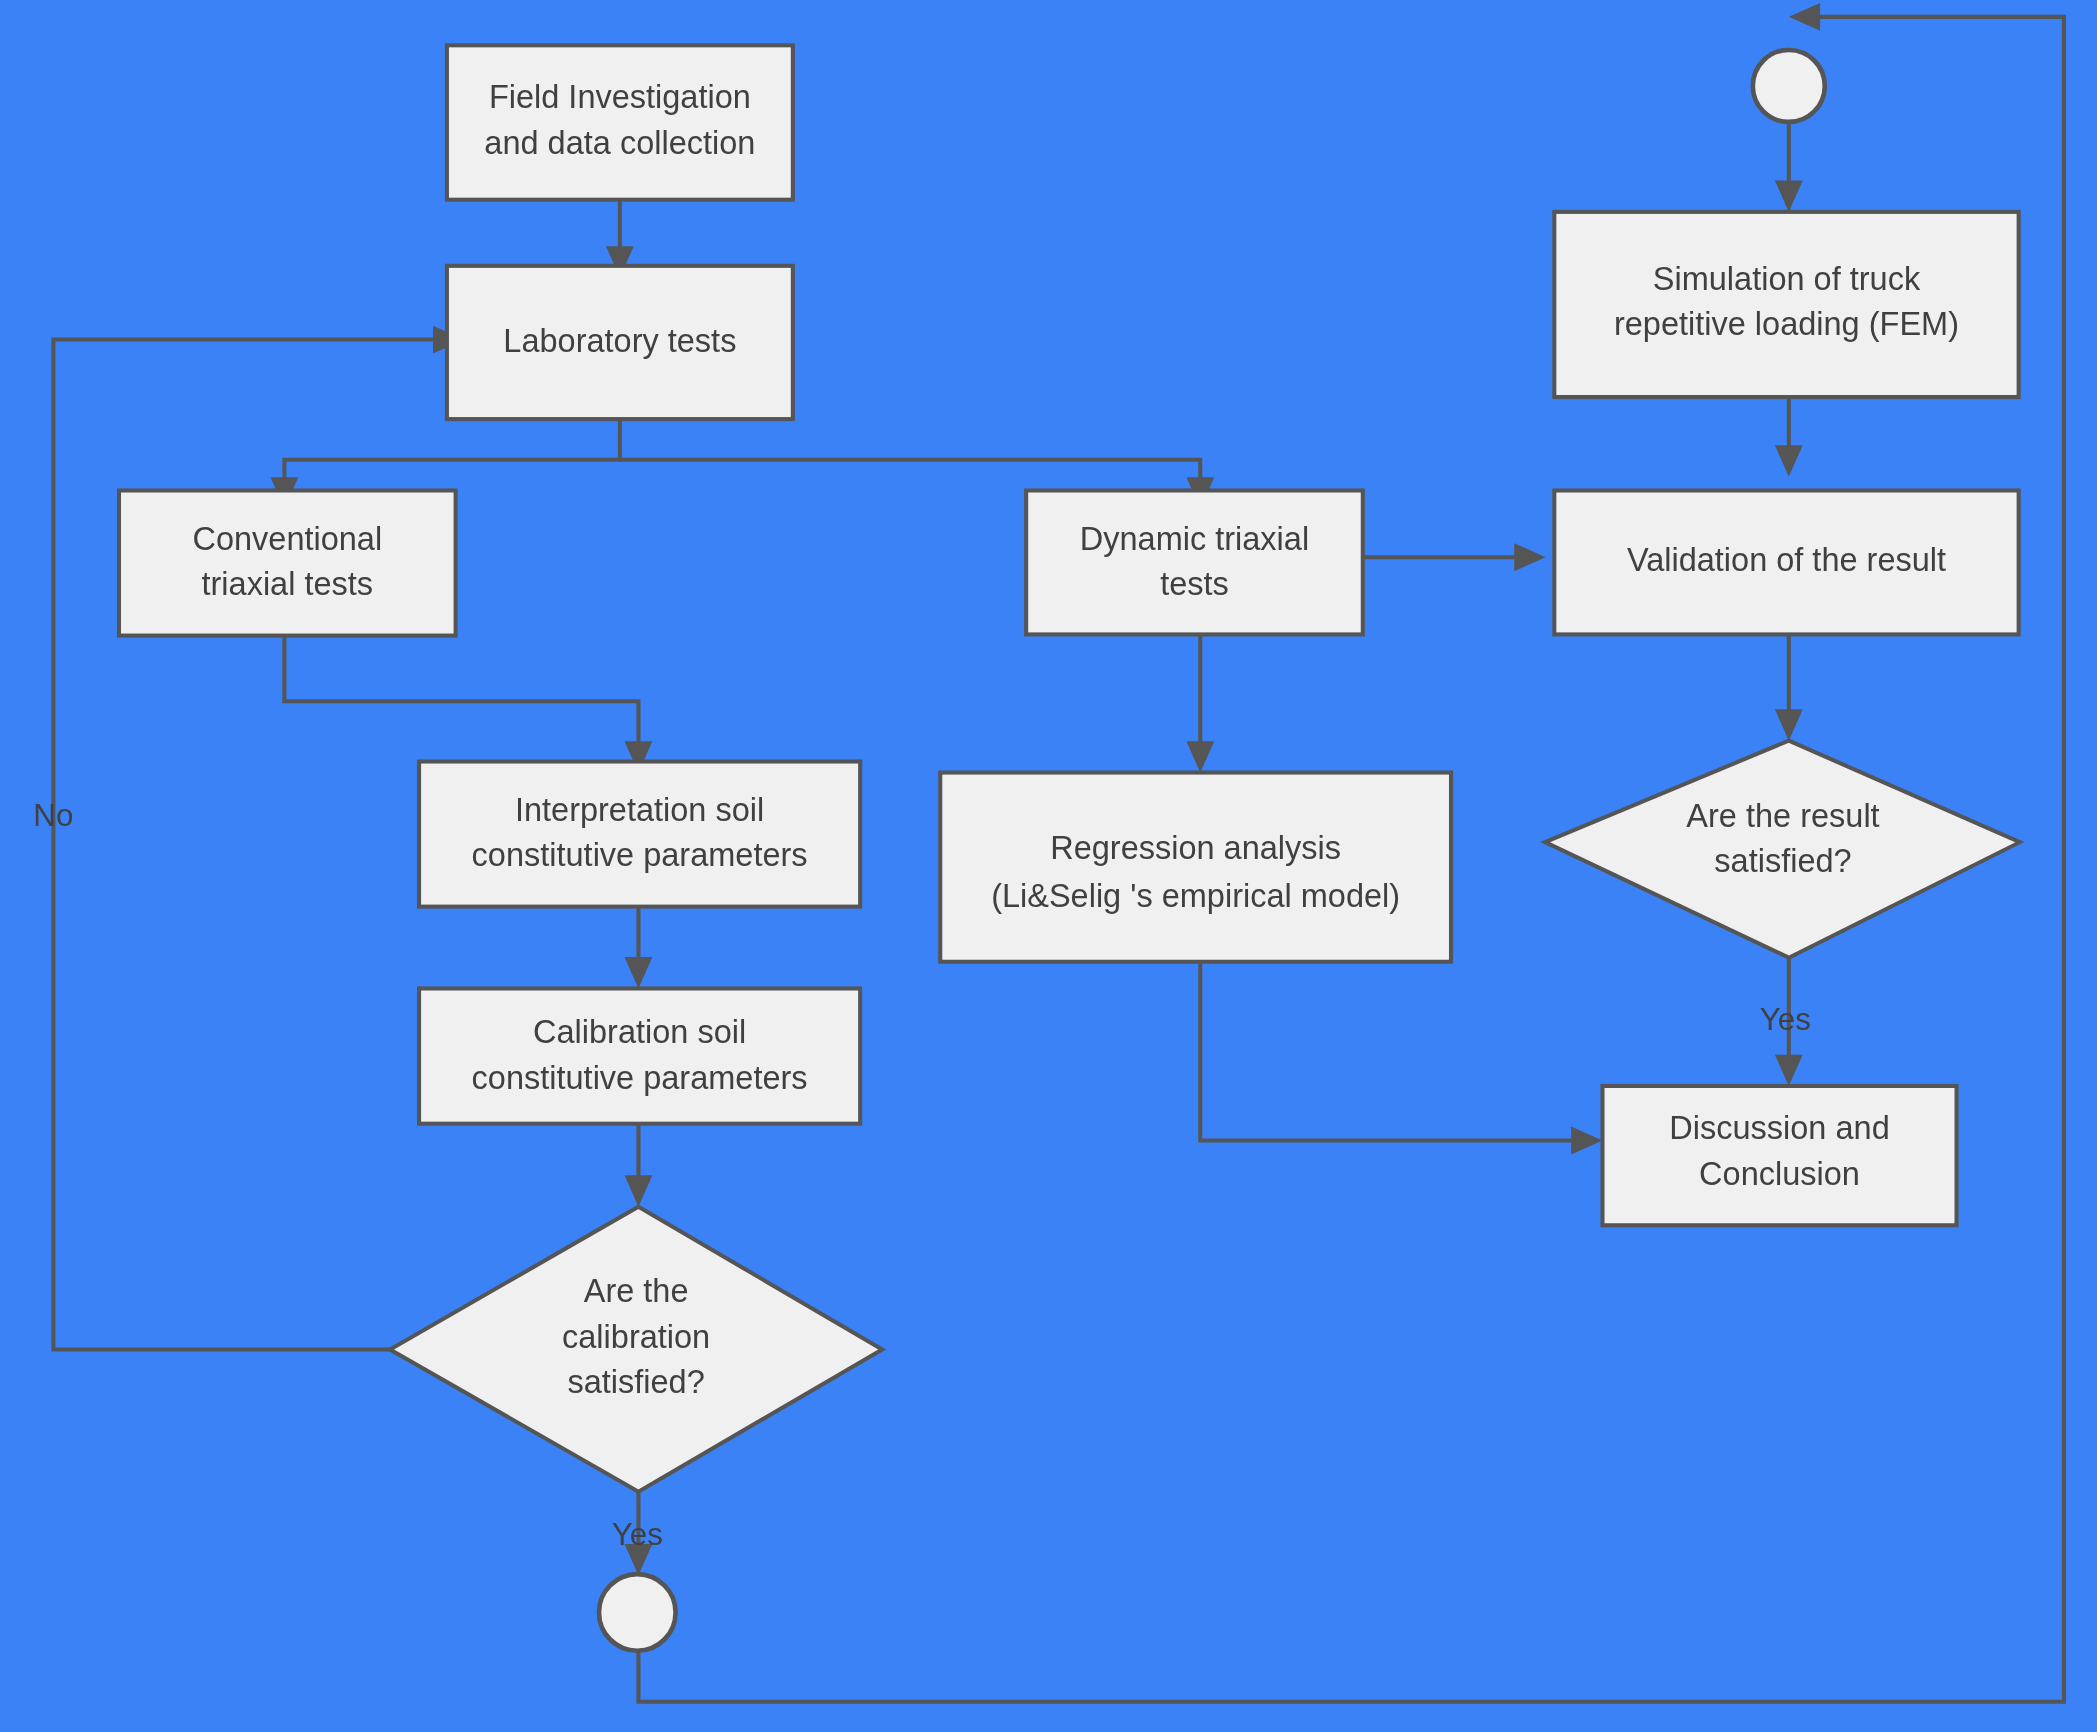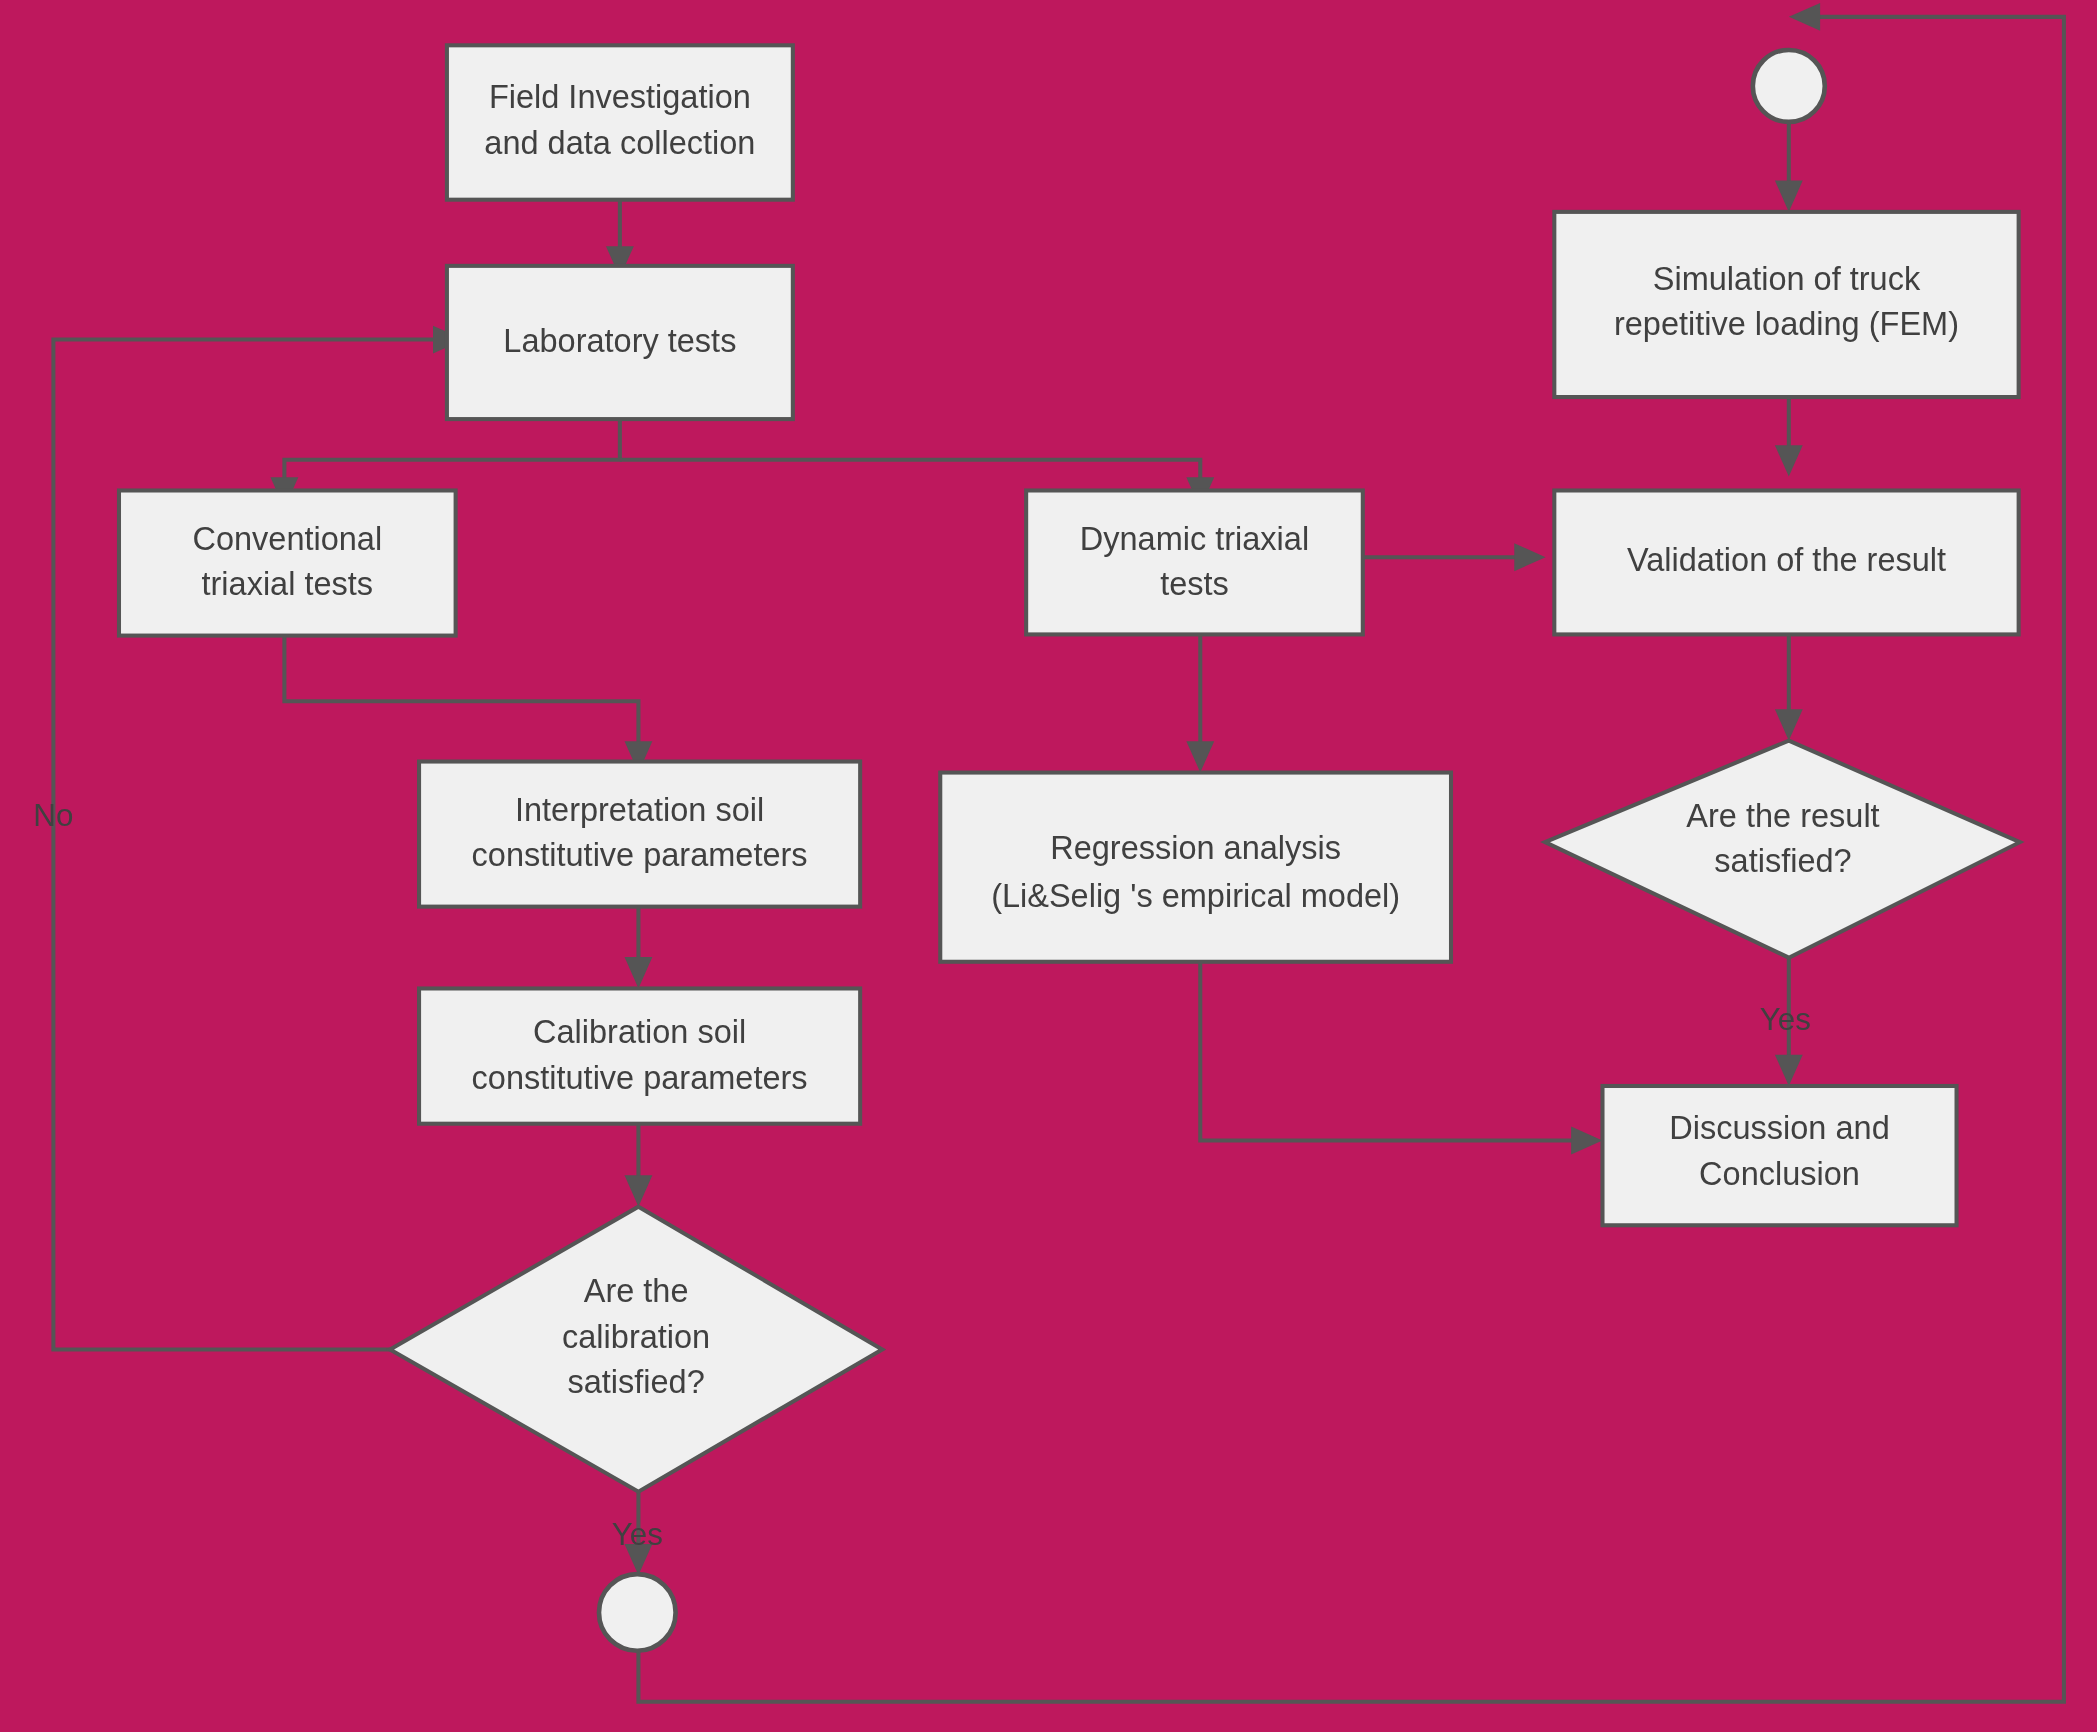--- a/index.html
+++ b/index.html
@@ -7,21 +7,21 @@
     padding: 0;
     background: #ffffff;
   }
   body {
     font-family: "Liberation Sans", sans-serif;
   }
   #flowchart-root {
     position: relative;
     width: 2097px;
     height: 1732px;
-    background: #be185d;
+    background: #3b82f6;
     overflow: hidden;
   }
   svg.canvas {
     position: absolute;
     top: 0;
     left: 0;
     width: 2097px;
     height: 1732px;
   }
   .node-shape {

